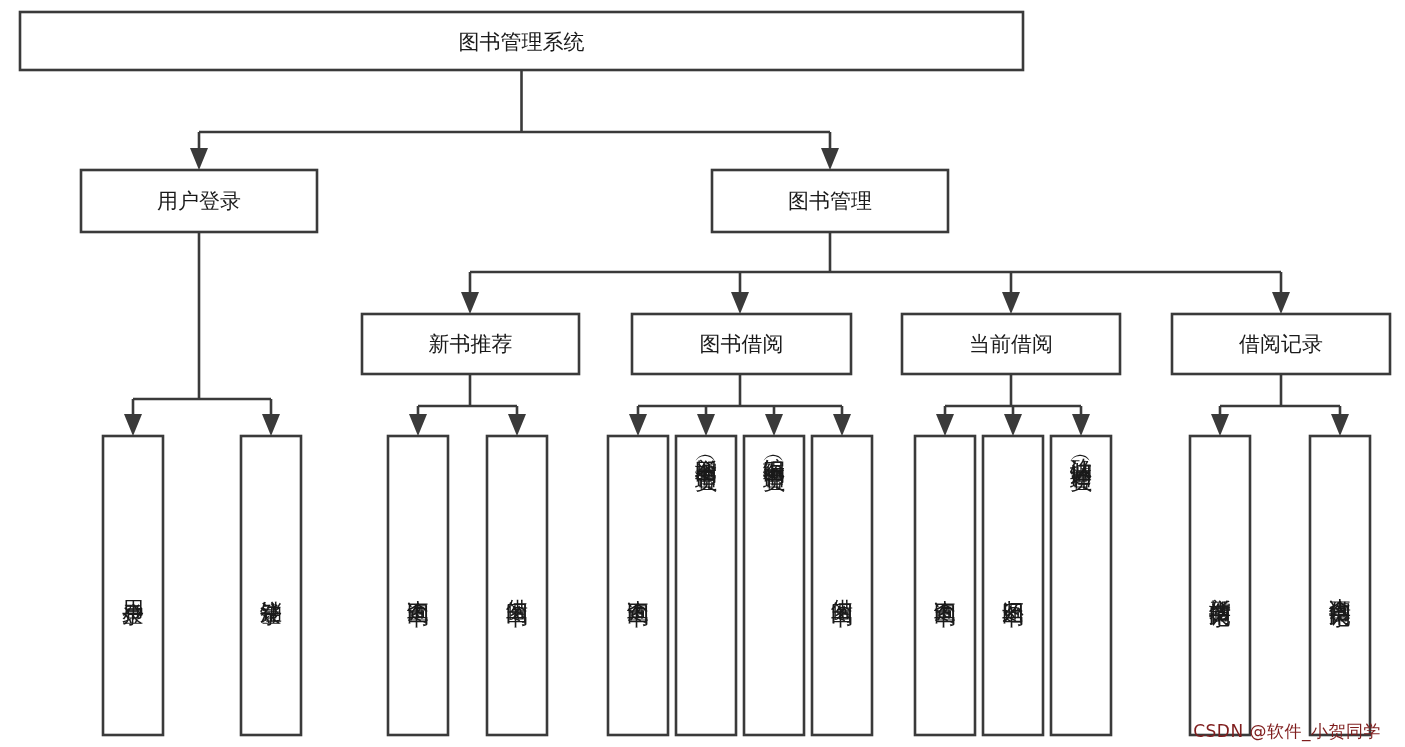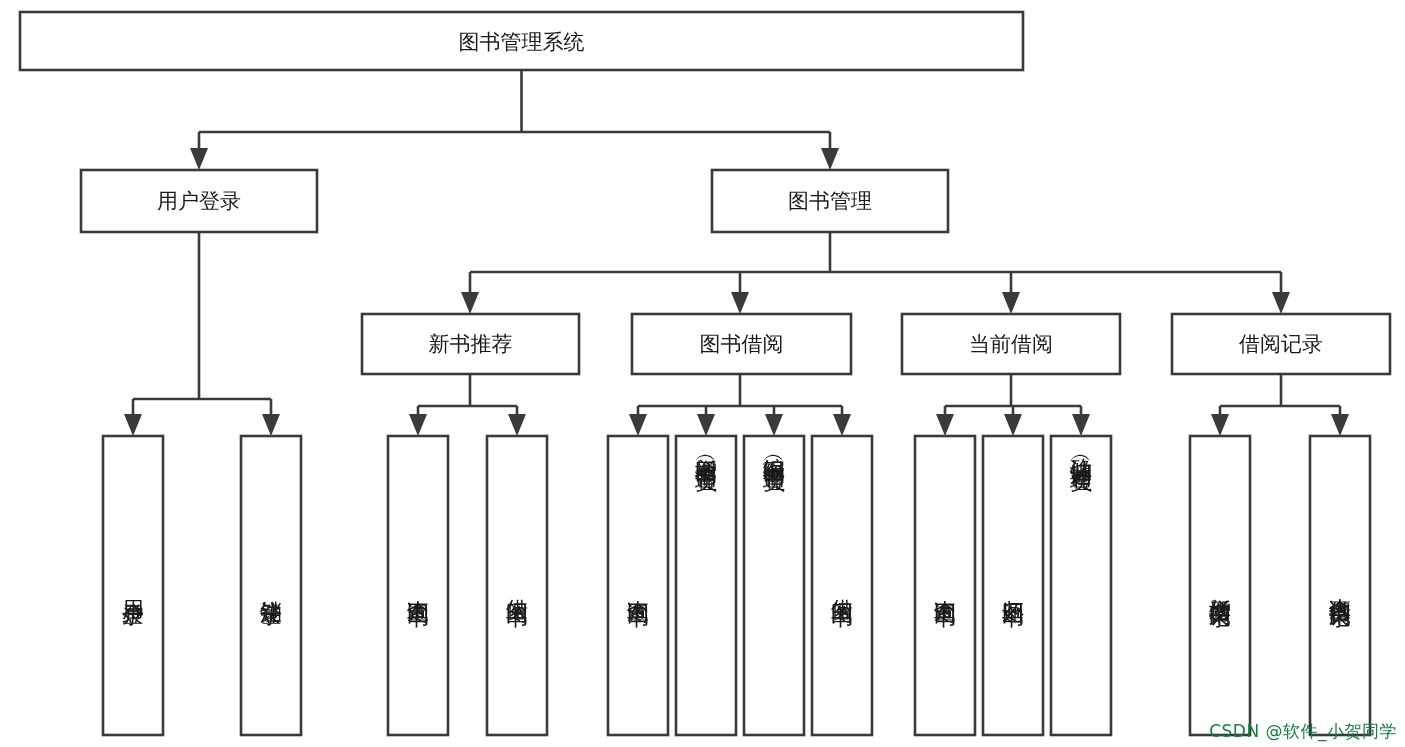--- a/index.html
+++ b/index.html
@@ -61,25 +61,25 @@
     font-family: "DejaVu Sans", "Liberation Sans", sans-serif;
     font-size: 22px;
     line-height: 1.18;
     color: #1a1a1a;
     letter-spacing: 2px;
     white-space: nowrap;
   }
   .leaf-label.center { align-self: center; }
   .watermark {
     position: absolute;
-    right: 8px;
+    right: 24px;
     bottom: 4px;
     font-family: "DejaVu Sans", "Liberation Sans", sans-serif;
     font-size: 17px;
-    color: #15803d;
+    color: #7f1d1d;
     white-space: nowrap;
     letter-spacing: 0.5px;
   }
 </style>
 </head>
 <body>
 
 <div id="diagram-root">
 
   <svg class="canvas" viewBox="0 0 1405 747">

